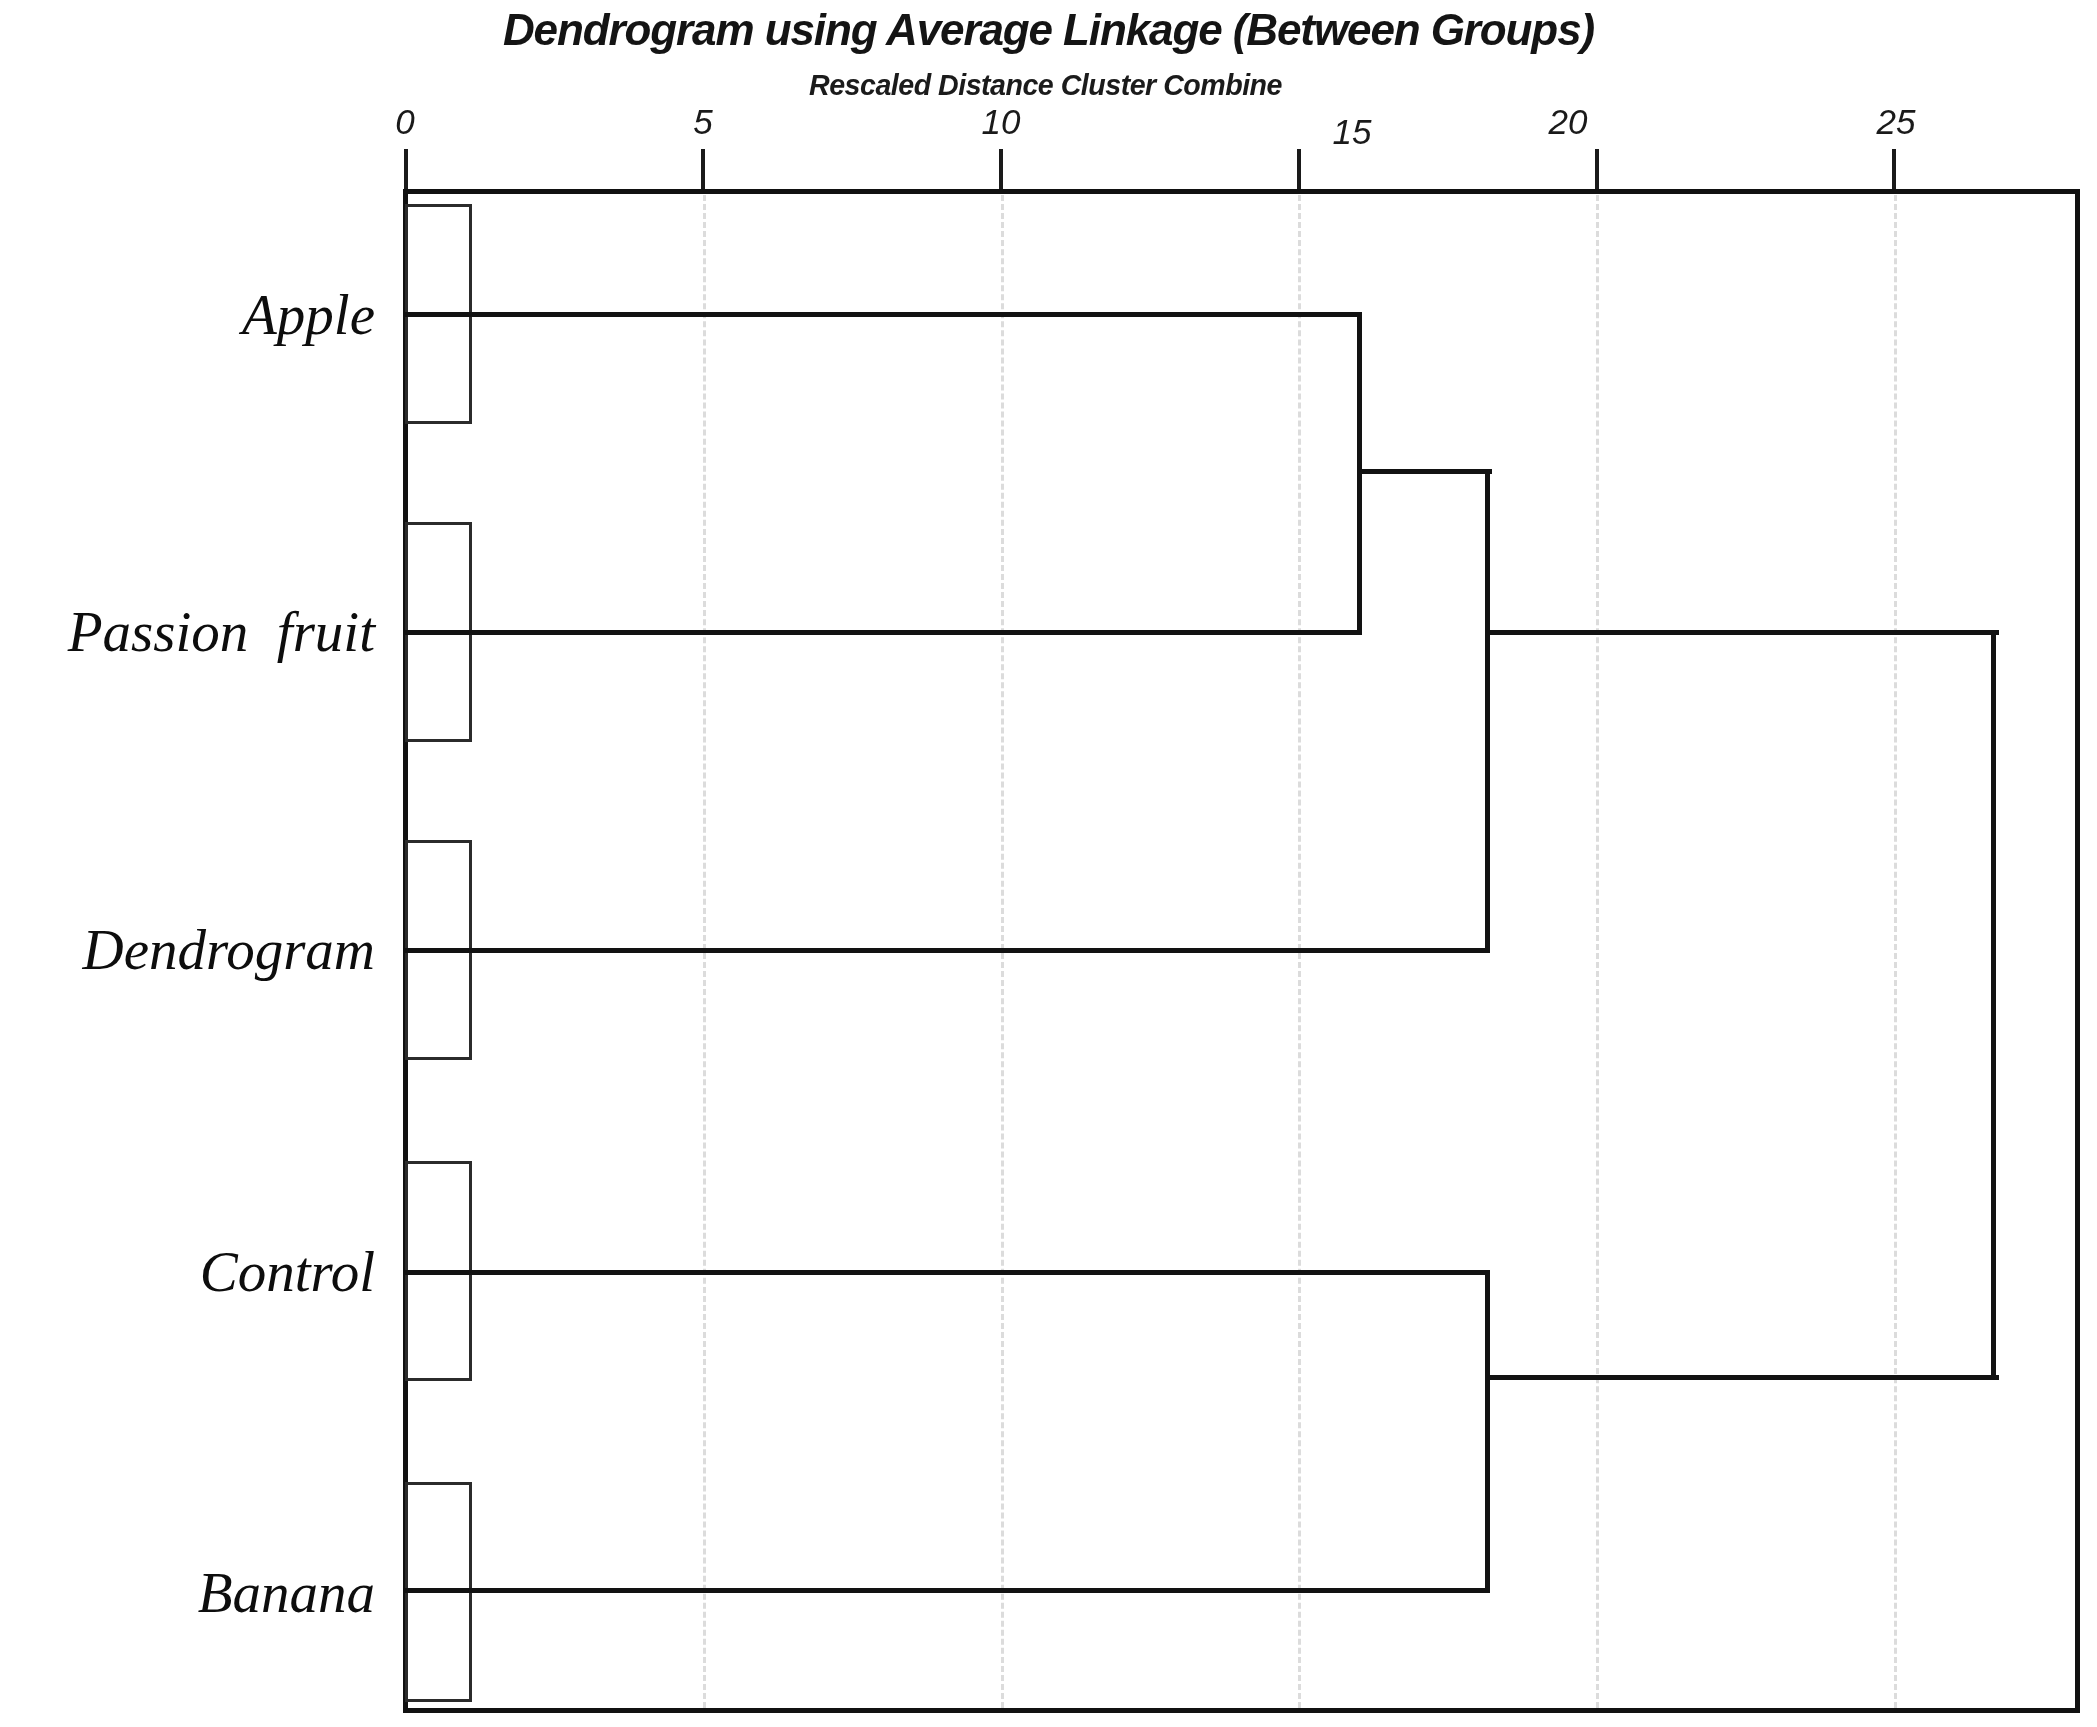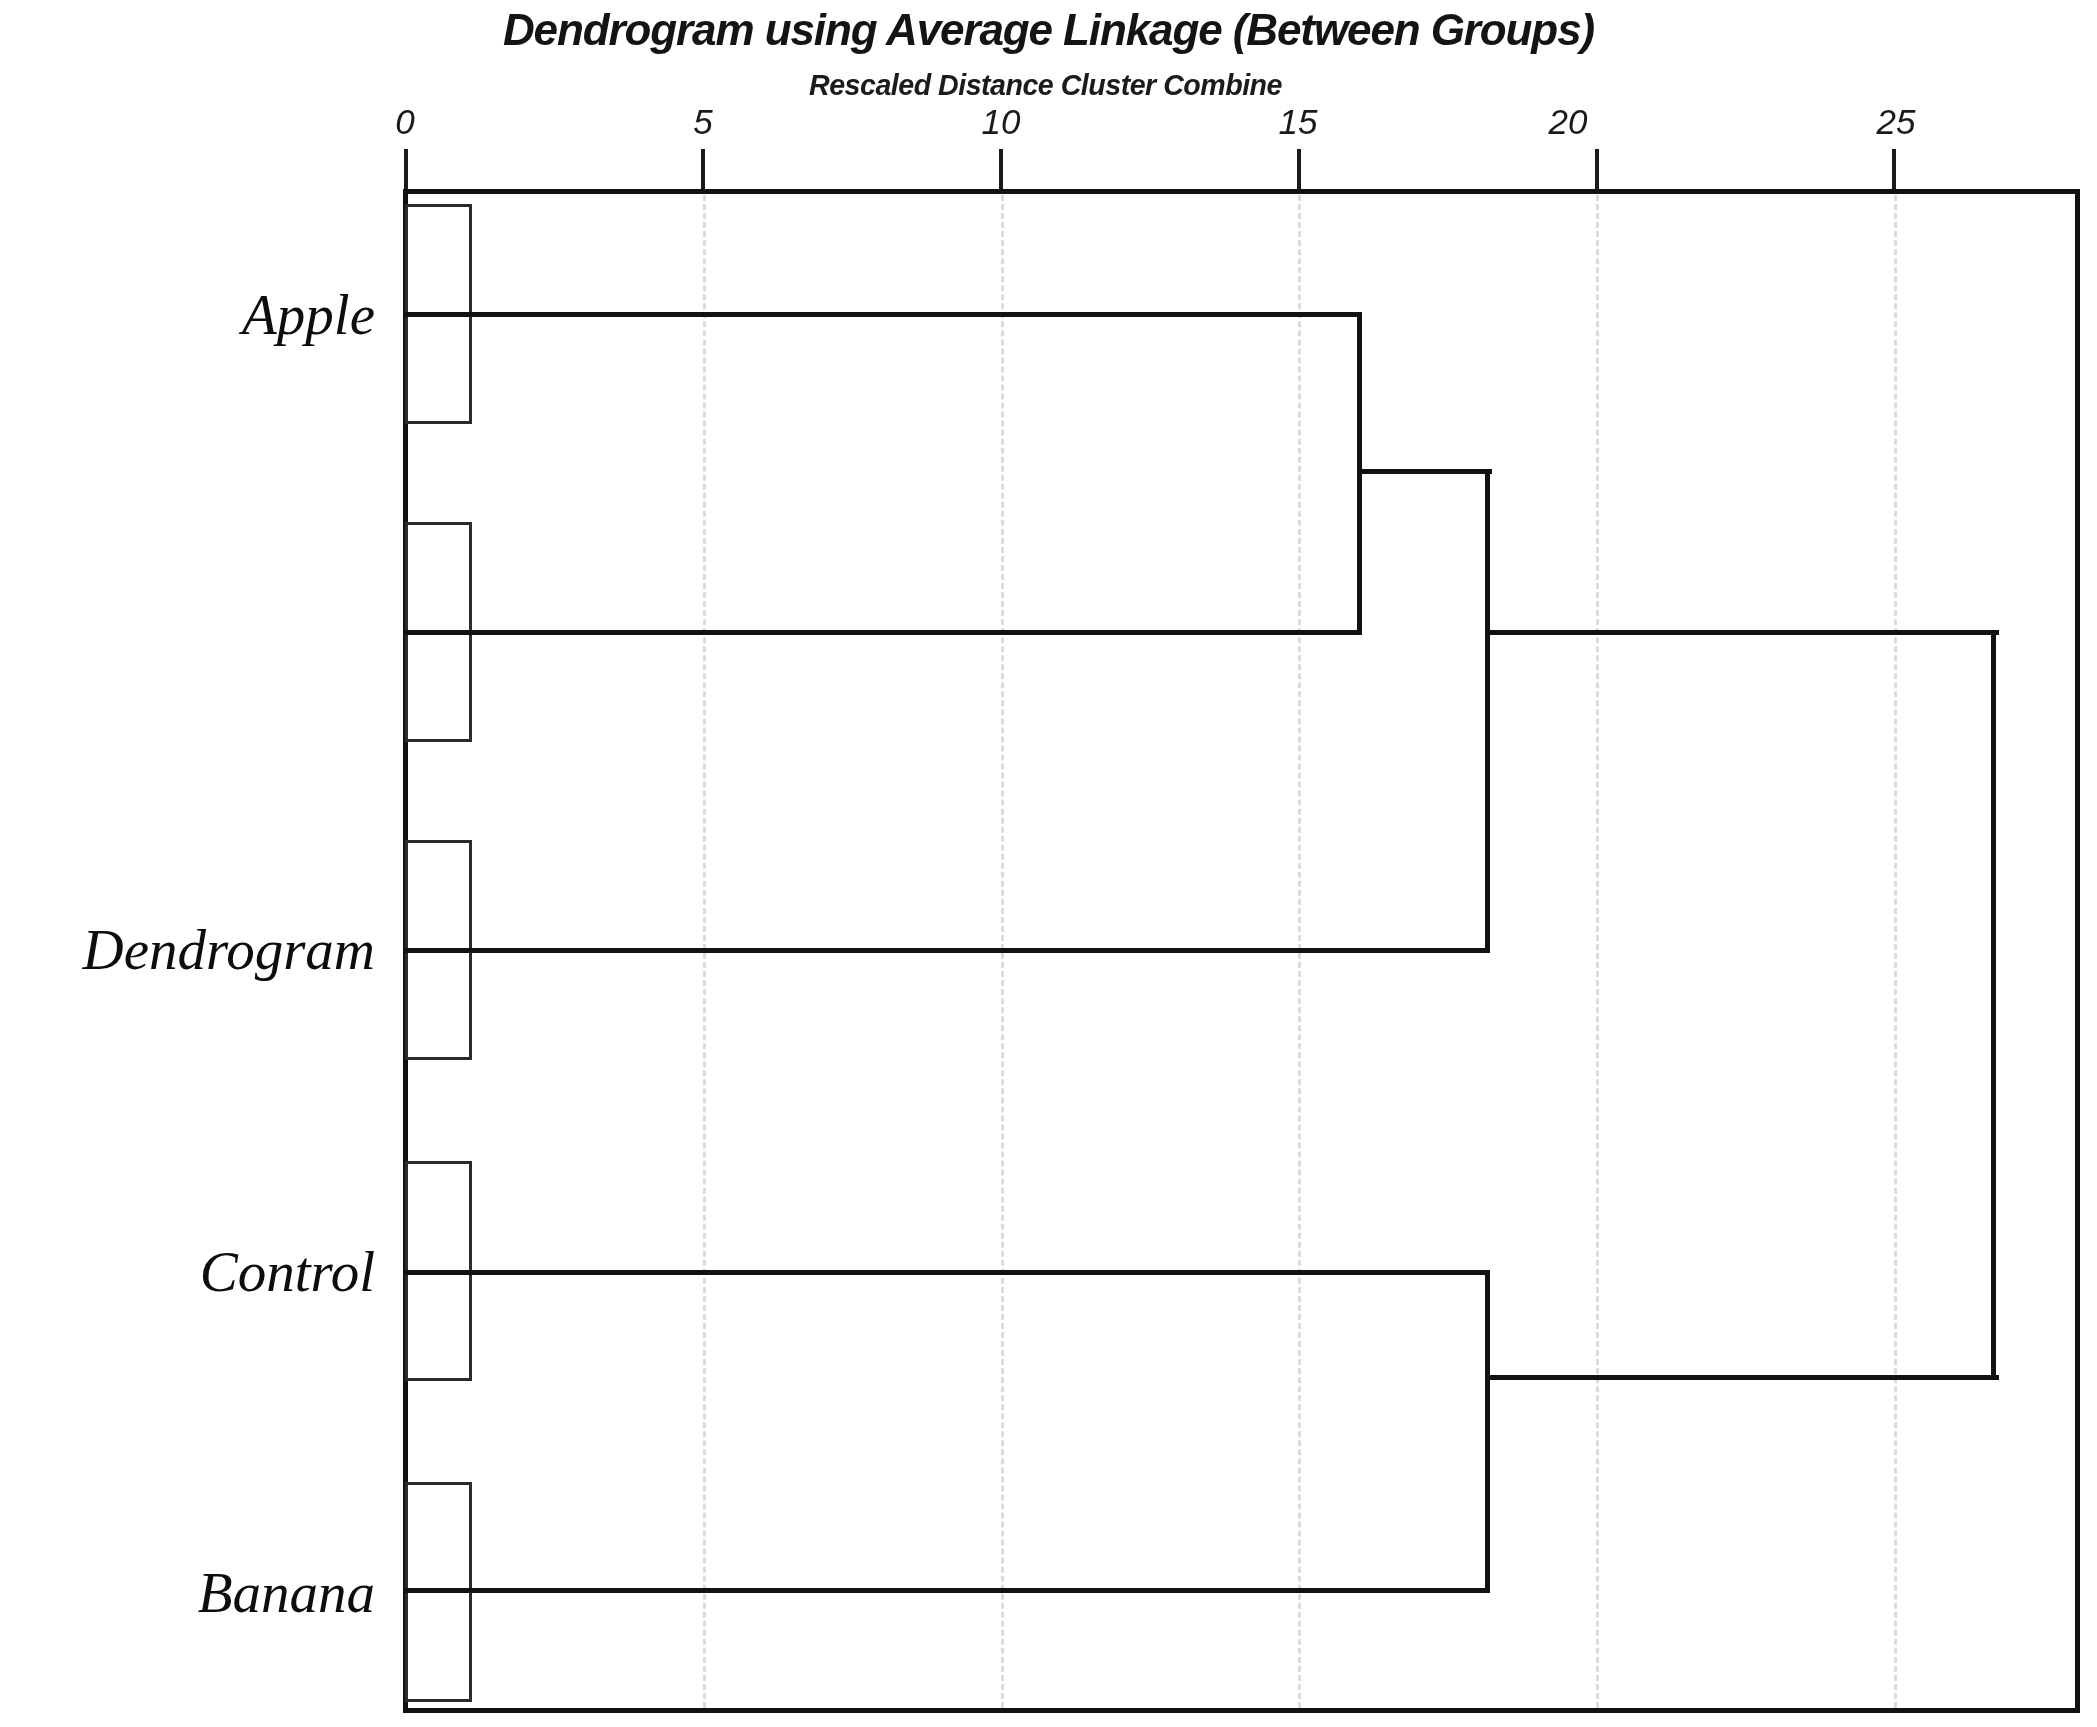--- a/index.html
+++ b/index.html
@@ -138,21 +138,21 @@
 
 <div id="page">
 
   <div class="chart-title">Dendrogram using Average Linkage (Between Groups)</div>
 
   <div class="chart-subtitle">Rescaled Distance Cluster Combine</div>
 
   <div class="axis-tick-label" style="left:405px;">0</div>
   <div class="axis-tick-label" style="left:703px;">5</div>
   <div class="axis-tick-label" style="left:1001px;">10</div>
-  <div class="axis-tick-label" style="left:1298px;">15</div>
+  <div class="axis-tick-label" style="left:1352px;margin-top:10px;">15</div>
   <div class="axis-tick-label" style="left:1568px;">20</div>
   <div class="axis-tick-label" style="left:1896px;">25</div>
 
   <div class="axis-tick-mark" style="left:404px;"></div>
   <div class="axis-tick-mark" style="left:701px;"></div>
   <div class="axis-tick-mark" style="left:999px;"></div>
   <div class="axis-tick-mark" style="left:1297px;"></div>
   <div class="axis-tick-mark" style="left:1595px;"></div>
   <div class="axis-tick-mark" style="left:1892px;"></div>
 
@@ -161,20 +161,21 @@
   <div class="gridline" style="left:1298px;"></div>
   <div class="gridline" style="left:1596px;"></div>
   <div class="gridline" style="left:1894px;"></div>
 
   <div class="plot-border-top"></div>
   <div class="plot-border-left"></div>
   <div class="plot-border-bottom"></div>
   <div class="plot-border-right"></div>
 
   <div class="leaf-label" style="top:314px;">Apple</div>
+  <div class="leaf-label" style="top:631px;">Passion  fruit</div>
   <div class="leaf-label" style="top:949px;">Dendrogram</div>
   <div class="leaf-label" style="top:1271px;">Control</div>
   <div class="leaf-label" style="top:1592px;">Banana</div>
 
   <div class="leaf-box" style="left:405px; top:204px;  width:67px; height:220px;"></div>
   <div class="leaf-box" style="left:405px; top:522px;  width:67px; height:220px;"></div>
   <div class="leaf-box" style="left:405px; top:840px; width:67px; height:220px;"></div>
   <div class="leaf-box" style="left:405px; top:1161px; width:67px; height:220px;"></div>
   <div class="leaf-box" style="left:405px; top:1482px; width:67px; height:220px;"></div>
 

